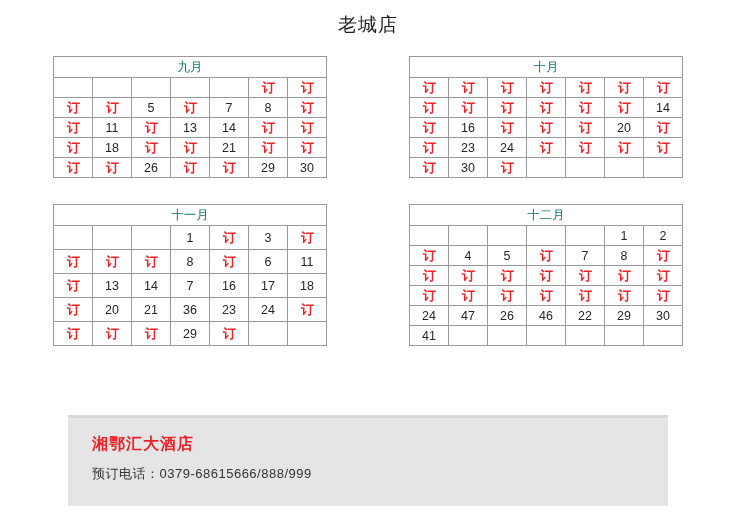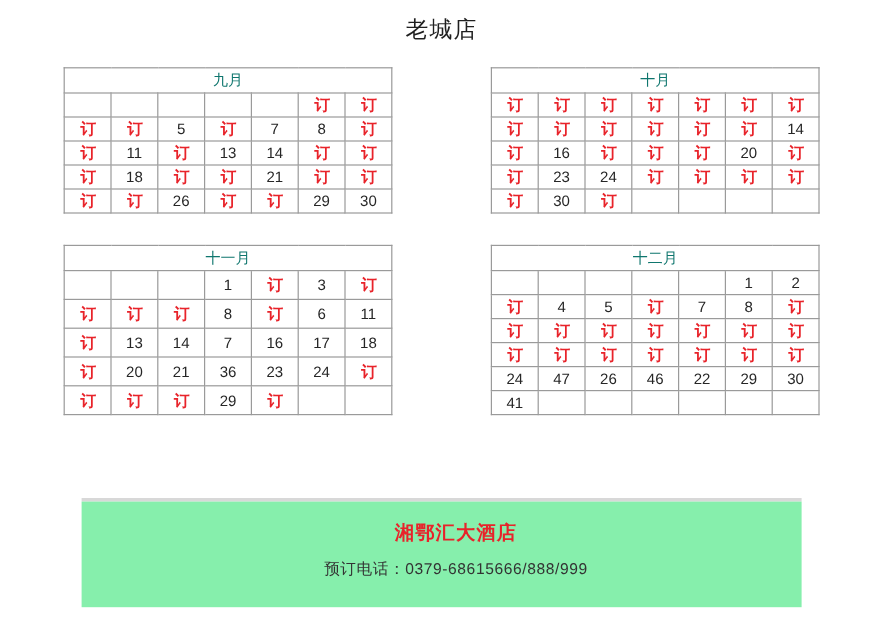--- a/index.html
+++ b/index.html
@@ -72,25 +72,24 @@
     letter-spacing: -1px;
   }
   table.cal td.empty {
     color: transparent;
   }
   .footer {
     position: absolute;
     left: 68px;
     top: 418px;
     width: 600px;
-    background: #86efac;
+    background: #e5e5e5;
     height: 88px;
     box-sizing: border-box;
     padding: 16px 0 0 24px;
-    text-align: center;
   }
   .footer-line {
     position: absolute;
     left: 68px;
     top: 415px;
     width: 600px;
     height: 3px;
     background: #d8d8d8;
   }
   .hotel-name {

